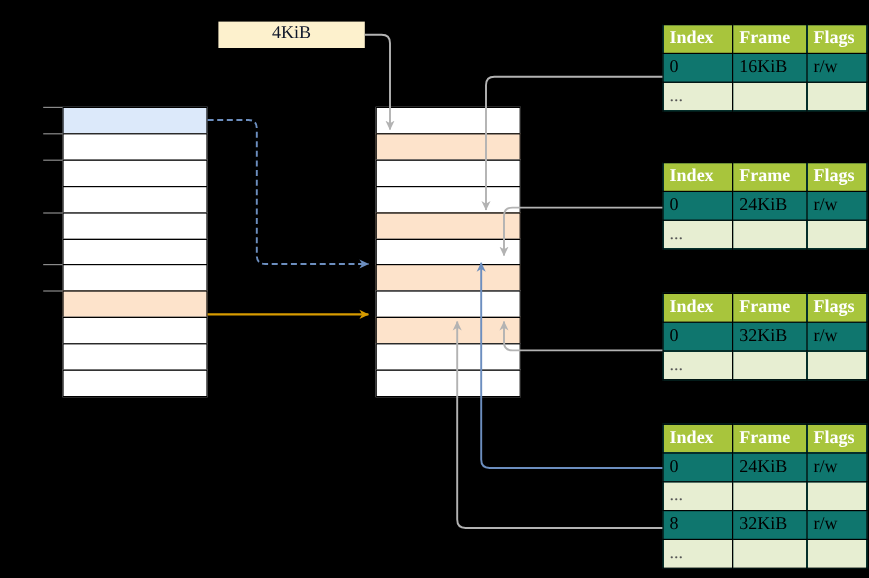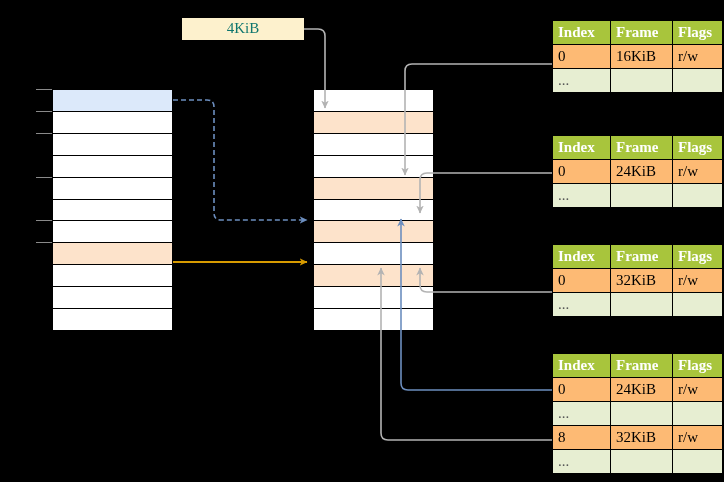--- a/index.html
+++ b/index.html
@@ -35,34 +35,34 @@
     position: absolute;
     height: 1px;
     background: #8a8a8a;
   }
 
   
   .kib-label {
     position: absolute;
     box-sizing: border-box;
     background: #fdf1cd;
-    color: #0f766e;
+    color: #0f172a;
     font-size: 15px;
     line-height: 21px;
     text-align: center;
     white-space: nowrap;
   }
 
   
   .ptable {
     position: absolute;
     border-collapse: collapse;
     table-layout: fixed;
     box-sizing: border-box;
-    background: #fdba74;
+    background: #0f766e;
   }
   .ptable td, .ptable th {
     border: 1px solid #000000;
     font-size: 15px;
     line-height: 17px;
     padding: 3px 5px;
     font-weight: normal;
     text-align: left;
     color: #000000;
     overflow: hidden;

